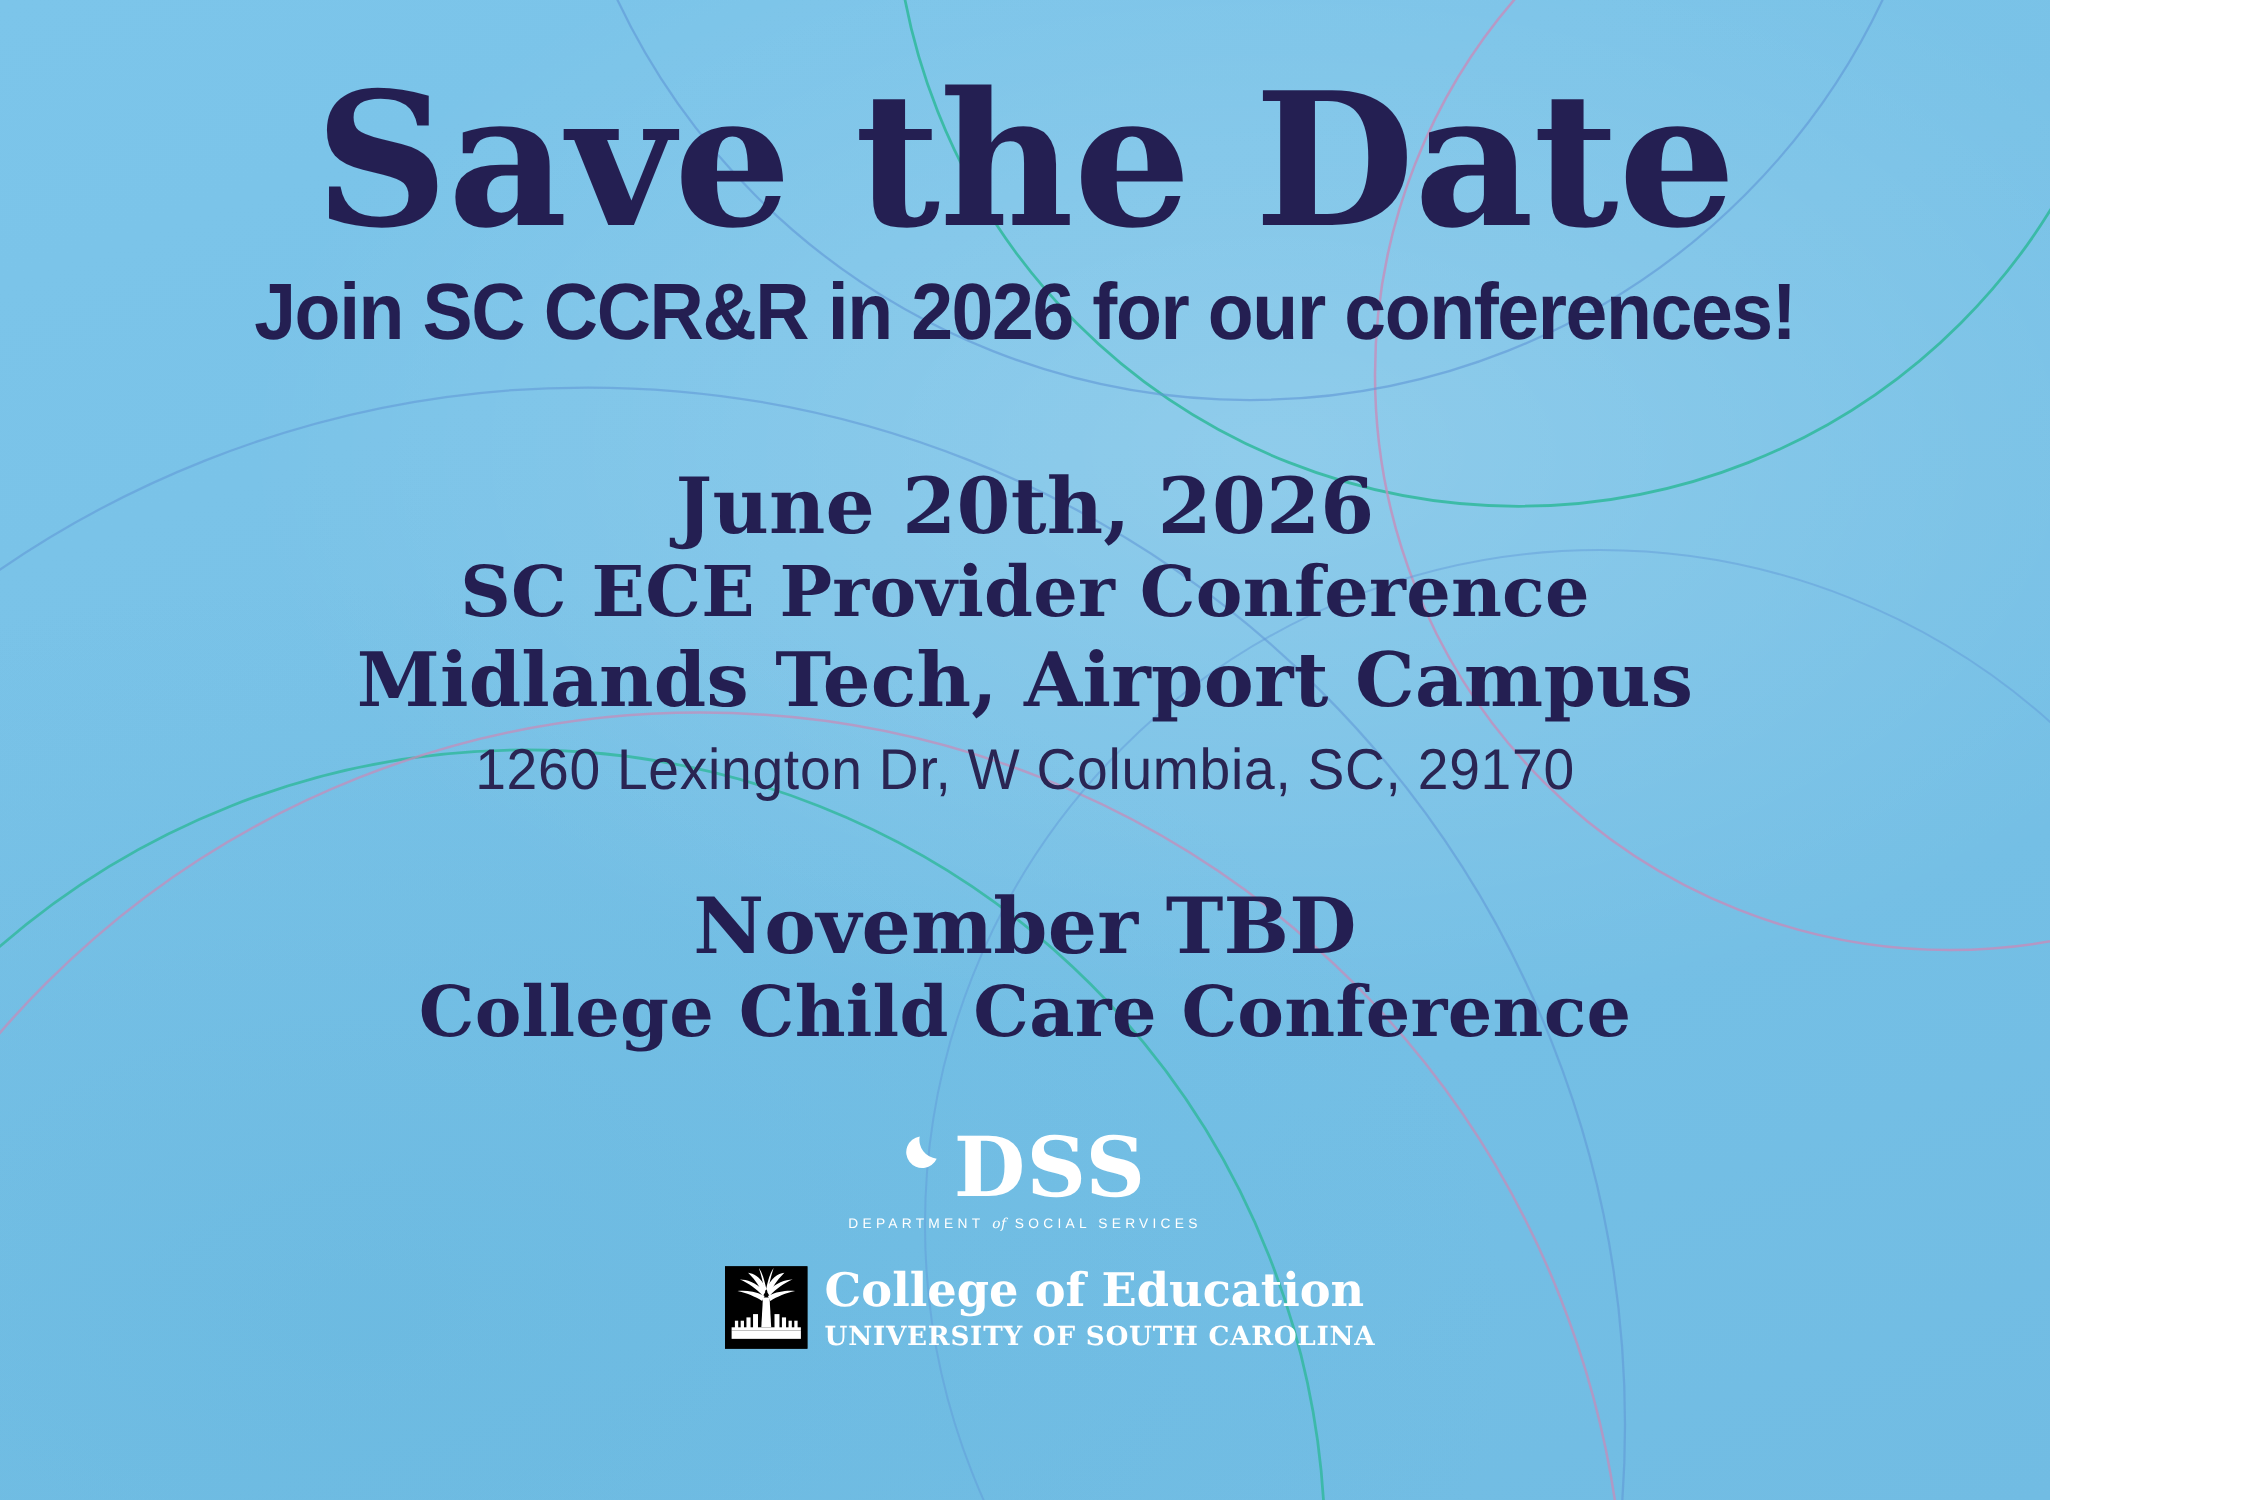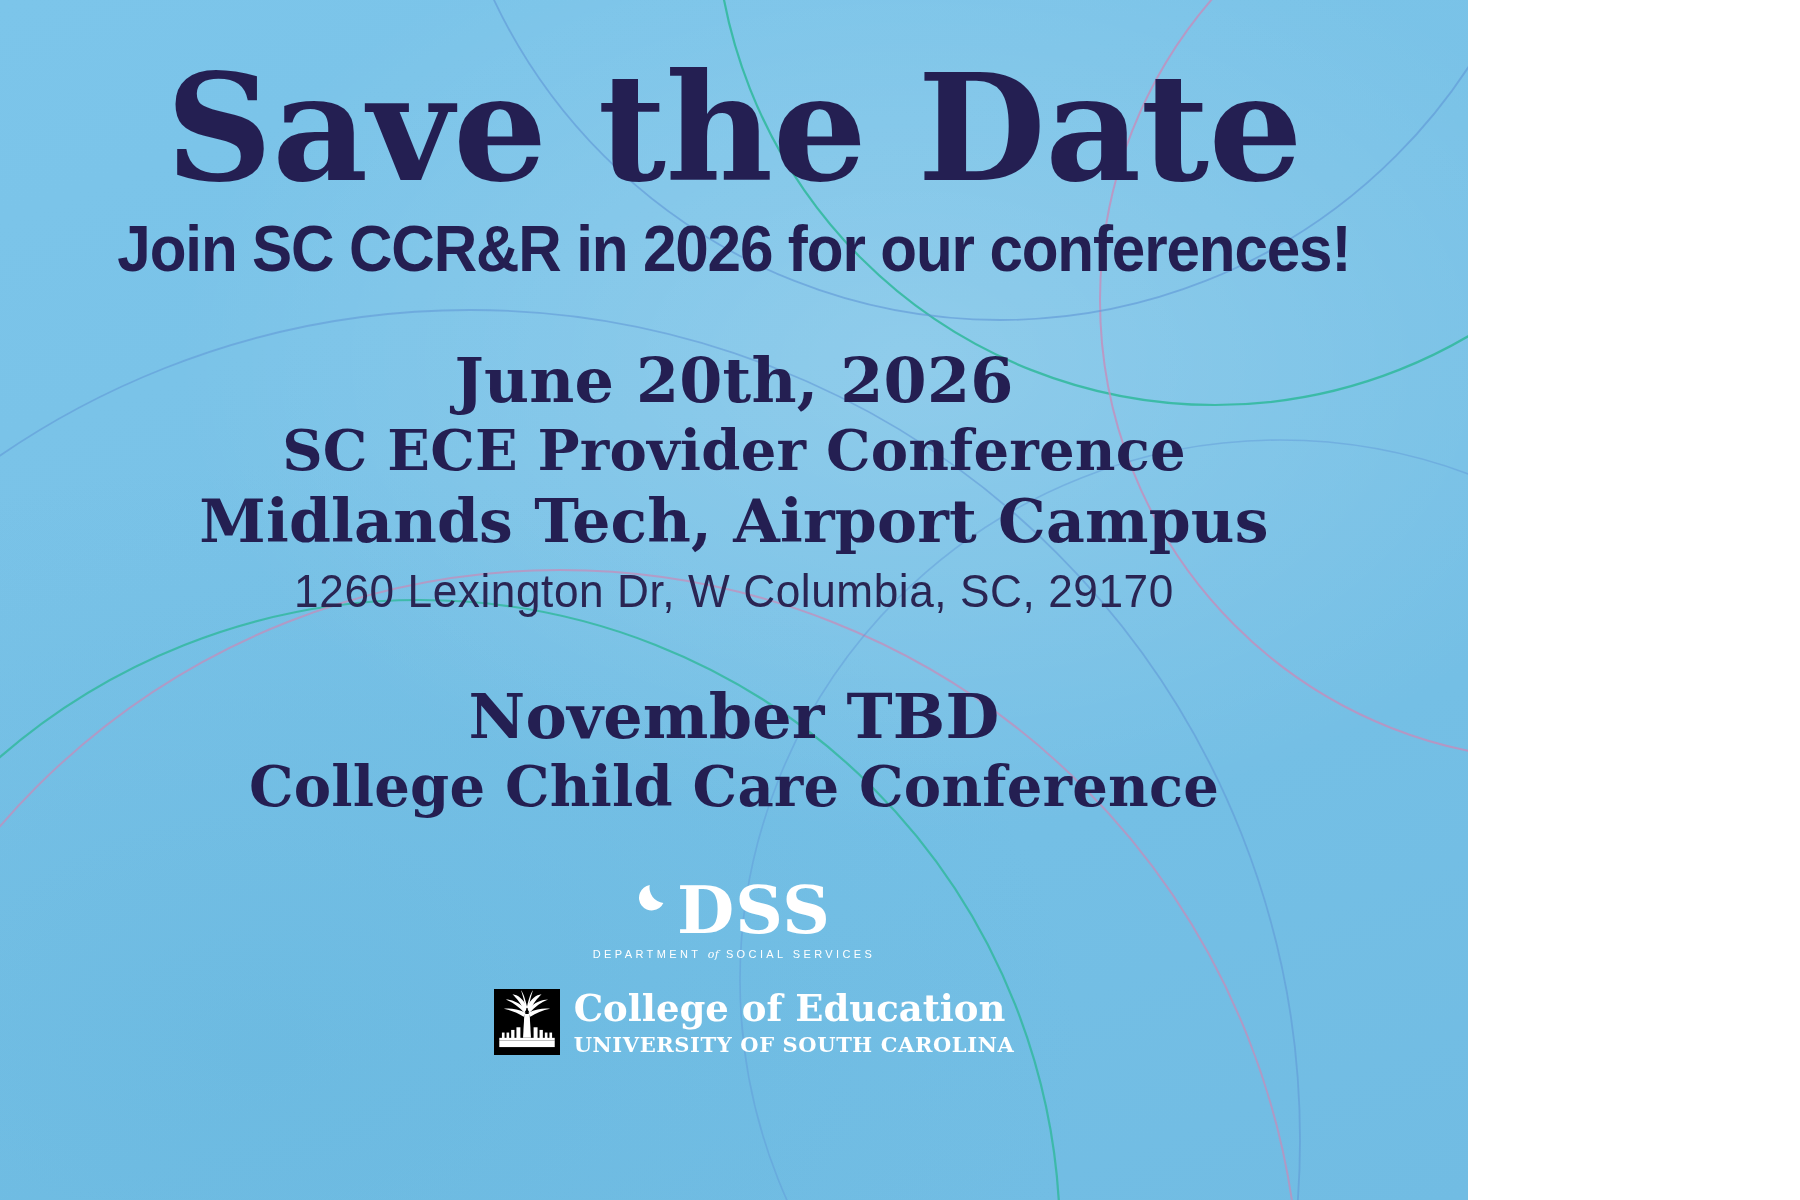--- a/index.html
+++ b/index.html
@@ -3,21 +3,21 @@
 <meta charset="utf-8">
 <title>Save the Date</title>
 <style>
   html, body {
     margin: 0;
     padding: 0;
     background: #ffffff;
   }
   #poster {
     position: relative;
-    width: 1468px;
+    width: 1640px;
     height: 1200px;
     overflow: hidden;
     background: #ec4899;
     font-family: "Liberation Sans", sans-serif;
     -webkit-font-smoothing: antialiased;
   }
   
   .bg-base {
     position: absolute;
     inset: 0;
@@ -60,21 +60,21 @@
     font-size: 64px;
     line-height: 1.1;
     letter-spacing: -1.2px;
     color: #241f52;
     text-align: center;
     transform: scaleX(0.94);
     white-space: nowrap;
   }
 
   .event-block { text-align: center; width: 100%; }
-  .event-block.first { margin-top: 60px; }
+  .event-block.first { margin-top: 84px; }
   .event-block.second { margin-top: 60px; }
 
   .event-date {
     font-family: "DejaVu Serif", "Liberation Serif", serif;
     font-weight: 700;
     font-size: 62px;
     line-height: 1.18;
     color: #241f52;
     letter-spacing: 0.2px;
   }

